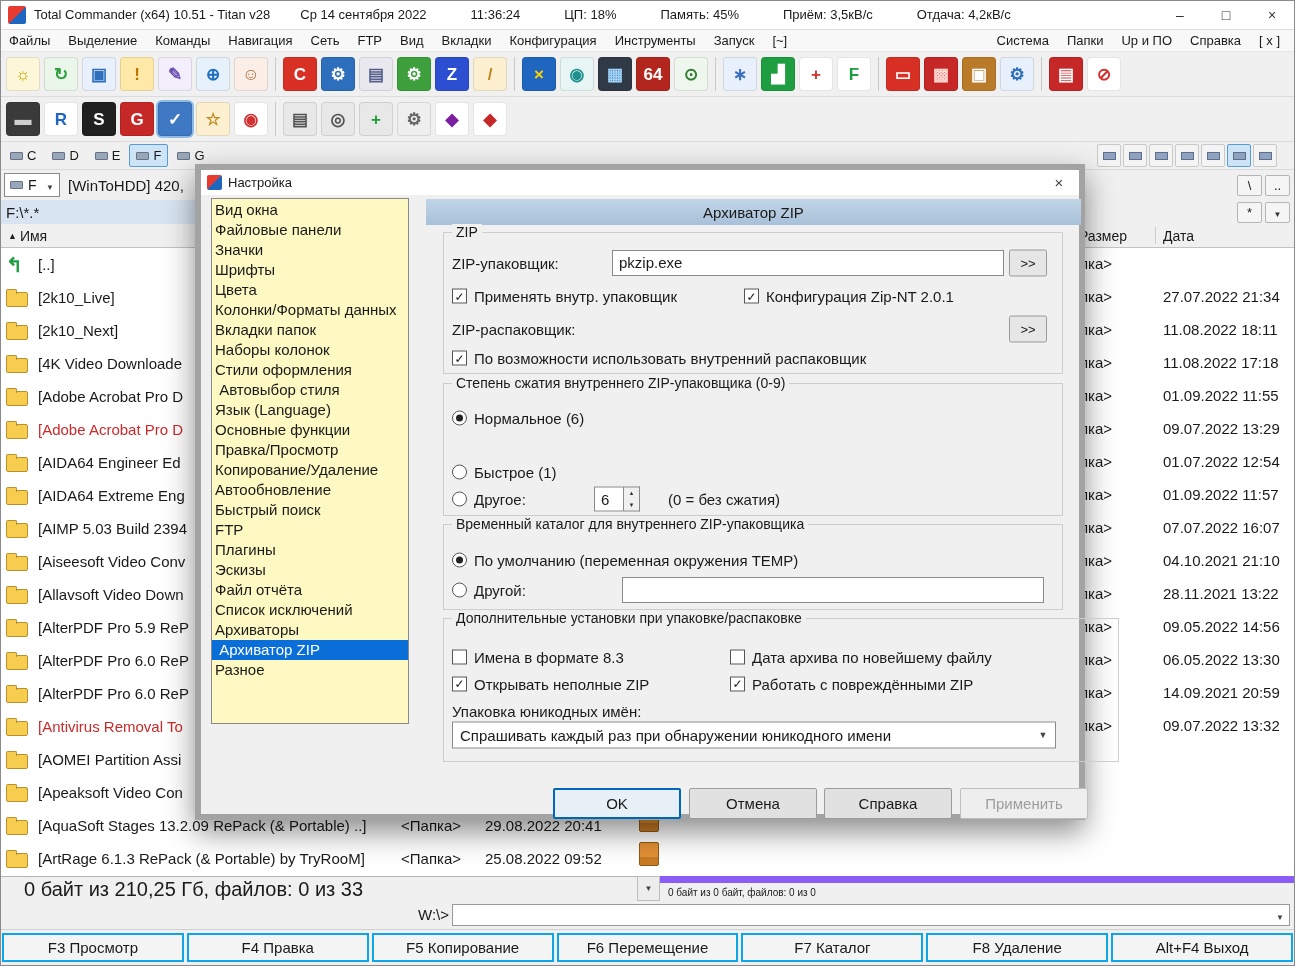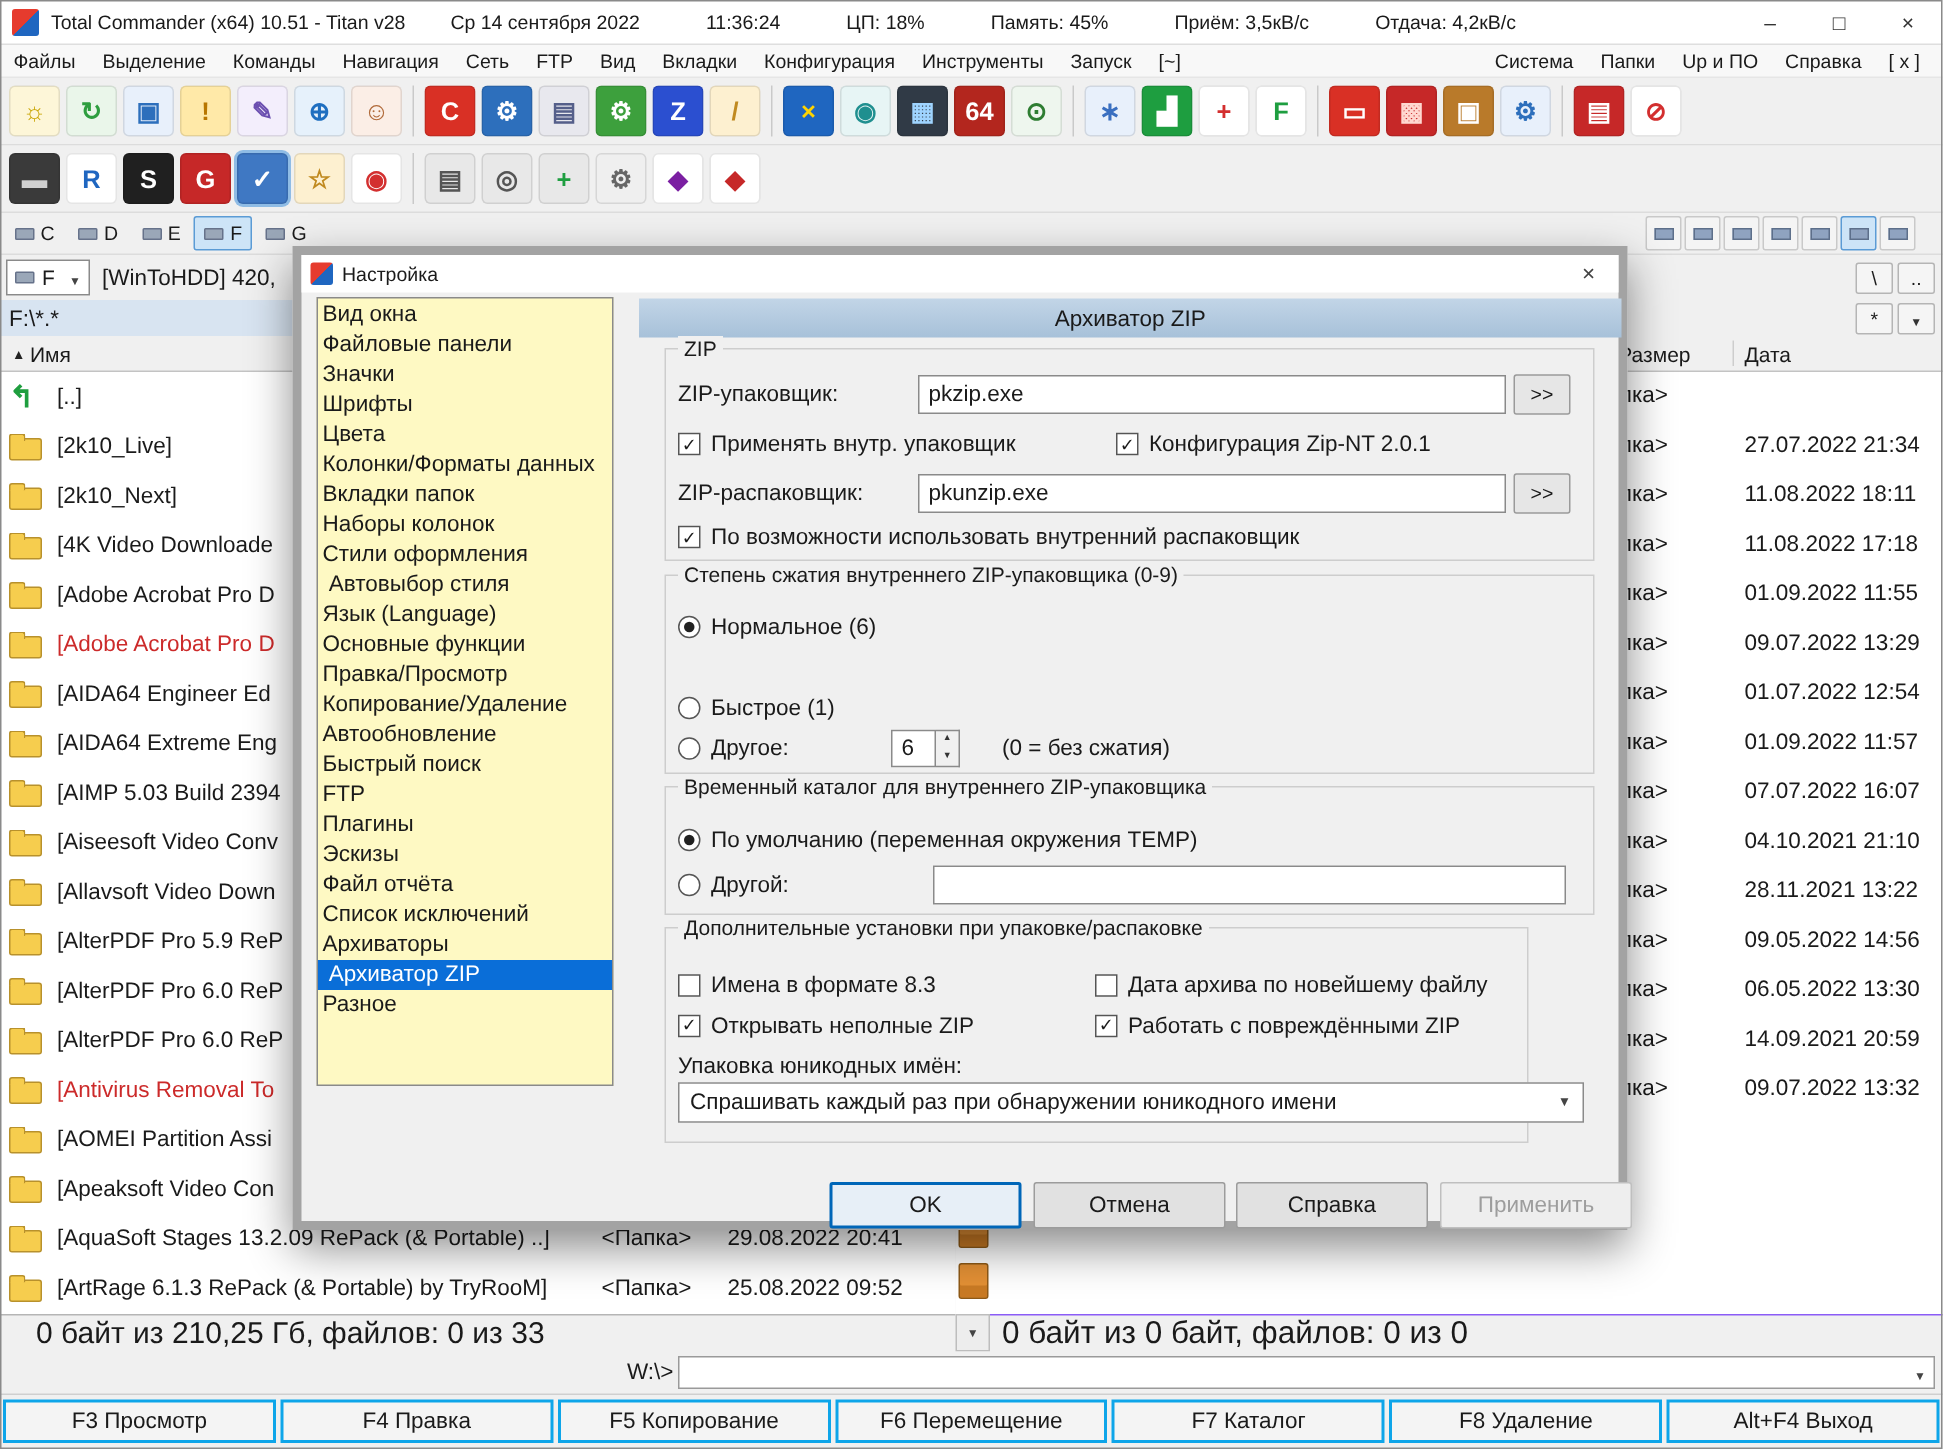--- a/index.html
+++ b/index.html
@@ -70,21 +70,21 @@
 .mini-btn{min-width:25px;height:21px;margin-left:3px;background:#f5f5f5;border:1px solid #b5b5b5;border-radius:2px;display:flex;align-items:center;justify-content:center;font-size:13px}
 .hist-glyph::before{content:"▼";font-size:8px;color:#333}
 .rp-header{position:absolute;left:637px;top:224px;width:658px;height:24px;background:#f0f0f0;border-bottom:1px solid #c3c3c3;font-size:14px}
 .rh-size{position:absolute;right:168px;top:4px}
 .rh-date{position:absolute;left:526px;top:4px}
 .rh-sep{position:absolute;left:518px;top:3px;bottom:3px;width:1px;background:#cdcdcd}
 .rp-list{position:absolute;left:637px;top:248px;width:658px;height:628px;background:#fff;overflow:hidden}
 .rrow{height:33px;position:relative;font-size:15px}
 .rsize{position:absolute;right:183px;top:7px;white-space:nowrap}
 .rdate{position:absolute;left:526px;top:7px;white-space:nowrap}
-.rp-status{position:absolute;left:660px;top:876px;width:635px;height:25px;background:#f0f0f0;border-top:1px solid #8b5cf6;display:flex;align-items:center;padding-left:8px;font-size:21px}
+.rp-status{position:absolute;left:660px;top:876px;width:635px;height:25px;background:#f0f0f0;border-top:7px solid #8b5cf6;display:flex;align-items:center;padding-left:8px;font-size:10px}
 .scroll-corner{position:absolute;left:637px;top:876px;width:23px;height:25px;background:#ededed;border:1px solid #bdbdbd;display:flex;align-items:center;justify-content:center}
 .scroll-corner::before{content:"▼";font-size:8px;color:#444}
 .arc{position:absolute;width:20px;height:24px;background:#e39035;border:1px solid #8f5a17;border-radius:2px;box-shadow:inset 0 -8px 0 #c97a24;z-index:5}
 .arc1{left:639px;top:808px}.arc2{left:639px;top:842px}
 
 
 .cmdline{position:absolute;left:0;top:901px;width:1295px;height:28px;background:#f0f0f0}
 .cmd-prompt{position:absolute;left:418px;top:5px;font-size:15px}
 .cmd-input{position:absolute;left:452px;top:3px;width:838px;height:22px;background:#fff;border:1px solid #9a9a9a;display:flex;align-items:center;padding:0 5px;font-size:14px}
 .cmd-arrow{margin-left:auto}
@@ -99,21 +99,21 @@
 .dlg-close{margin-left:auto;width:40px;height:25px;display:flex;align-items:center;justify-content:center;font-size:15px;color:#444}
 .dlg-list{position:absolute;left:10px;top:28px;width:198px;height:526px;background:#fef9c3;border:1px solid #8a8a8a;font-size:15px;overflow:hidden;padding-top:1px}
 .dlg-list-item{height:20px;line-height:20px;padding-left:3px;white-space:pre}
 .dlg-list-item.selected{background:#0a6ed8;color:#fff}
 .dlg-header{position:absolute;left:225px;top:29px;width:655px;height:26px;background:linear-gradient(#c2d5e7,#a7c1d9);display:flex;align-items:center;justify-content:center;font-size:15px}
 .grp{position:absolute;border:1px solid #cdcdcd}
 .grp-label{position:absolute;top:-9px;left:8px;background:#f0f0f0;padding:0 4px;font-size:14px}
 .g1{left:242px;top:62px;width:620px;height:142px}
 .g2{left:242px;top:213px;width:620px;height:133px}
 .g3{left:242px;top:354px;width:620px;height:86px}
-.g4{left:242px;top:448px;width:576px;height:144px}
+.g4{left:242px;top:448px;width:676px;height:144px}
 .g-row{position:absolute;left:0;right:0;height:27px}
 .g-abs{position:absolute;top:50%;transform:translateY(-50%)}
 .lbl{white-space:nowrap;font-size:15px}
 .txt{height:26px;background:#fff;border:1px solid #8a8a8a;display:flex;align-items:center;padding:0 6px;font-size:15px;white-space:nowrap}
 .sbtn{width:38px;height:27px;background:#e6e6e6;border:1px solid #9a9a9a;border-radius:2px;display:flex;align-items:center;justify-content:center;font-size:13px}
 .ck{display:flex;align-items:center;gap:7px;white-space:nowrap;font-size:15px}
 .cb{width:15px;height:15px;background:#fff;border:1px solid #555;display:flex;align-items:center;justify-content:center;flex:0 0 15px}
 .cb.checked::before{content:"✓";font-size:12px;line-height:1}
 .radio{width:15px;height:15px;background:#fff;border:1px solid #555;border-radius:50%;position:relative;flex:0 0 15px}
 .radio.checked::after{content: "";position:absolute;left:3px;top:3px;width:7px;height:7px;border-radius:50%;background:#222}
@@ -770,21 +770,20 @@
             <span class="cb checked"></span>
             <span>Применять внутр. упаковщик</span>
           </span>
         <span class="ck g-abs" style="left:300px">
             <span class="cb checked"></span>
             <span>Конфигурация Zip-NT 2.0.1</span>
           </span>
       </div>
       <div class="g-row" style="top:82px">
         <span class="lbl g-abs" style="left:8px">ZIP-распаковщик:</span>
-        <span class="txt g-abs" style="left:168px;width:392px">pkunzip.exe</span>
         <span class="sbtn g-abs" style="left:565px">&gt;&gt;</span>
       </div>
       <div class="g-row" style="top:114px;height:22px">
         <span class="ck g-abs" style="left:8px">
             <span class="cb checked"></span>
             <span>По возможности использовать внутренний распаковщик</span>
           </span>
       </div>
     </div>
 

